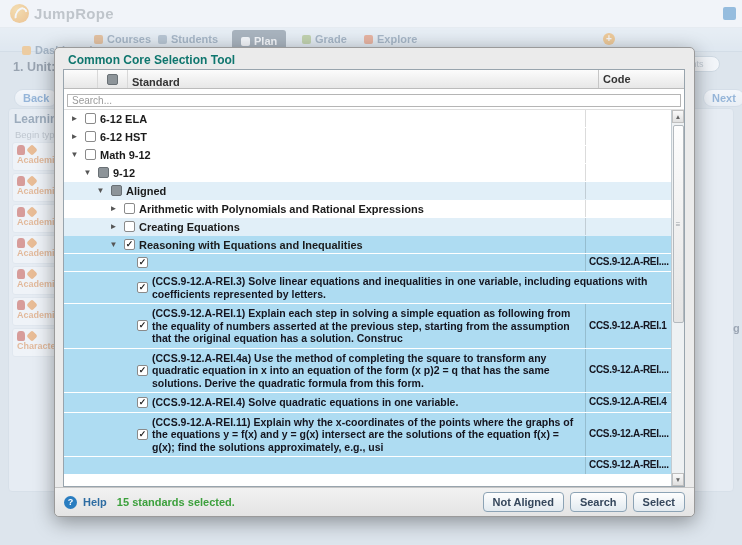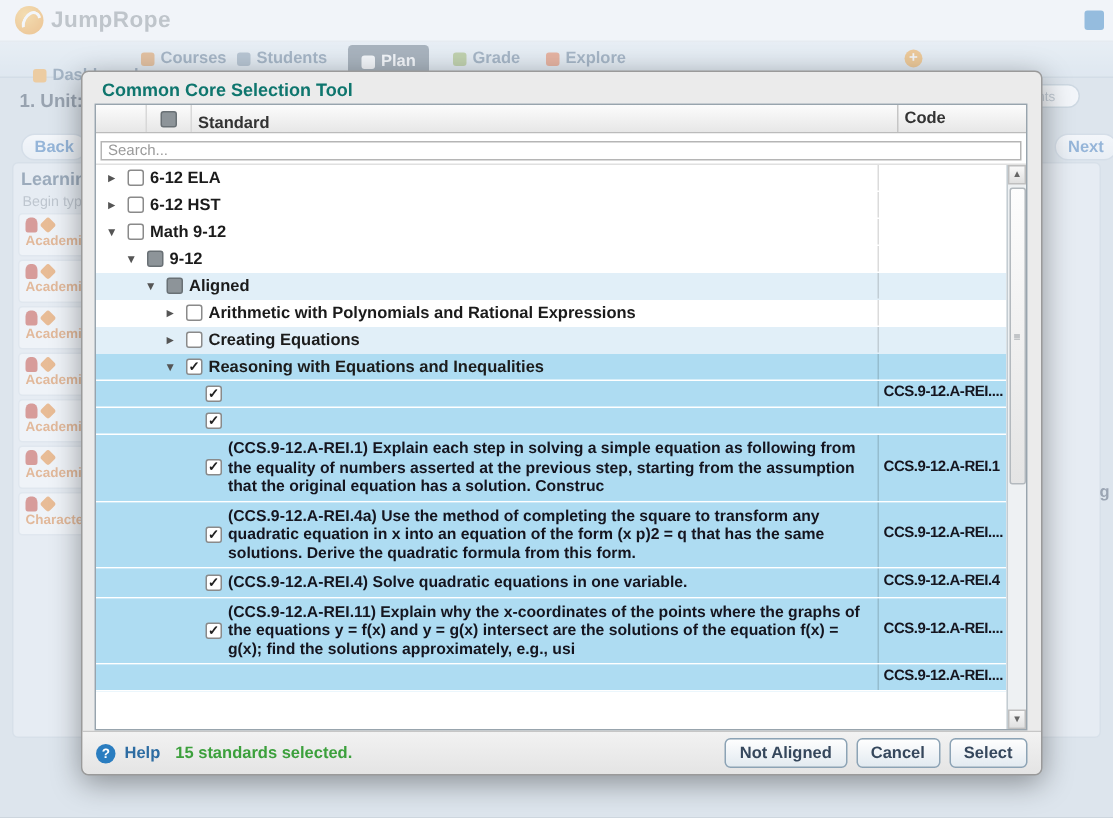--- a/index.html
+++ b/index.html
@@ -279,20 +279,21 @@
               <div class="cell-main" style="padding-left: 56px;">
                 <span class="tree-arrow"></span>
                 <span class="cb checked">✓</span>
               </div>
               <div class="cell-code">CCS.9-12.A-REI....</div>
             </div>
             <div class="trow std bg-selected">
               <div class="cell-main" style="padding-left: 56px;">
                 <span class="tree-arrow"></span>
                 <span class="cb checked">✓</span>
+                <span class="row-label">(CCS.9-12.A-REI.3) Solve linear equations and inequalities in one variable, including equations with coefficients represented by letters.</span>
               </div>
             </div>
             <div class="trow std bg-selected">
               <div class="cell-main" style="padding-left: 56px;">
                 <span class="tree-arrow"></span>
                 <span class="cb checked">✓</span>
                 <span class="row-label">(CCS.9-12.A-REI.1) Explain each step in solving a simple equation as following from the equality of numbers asserted at the previous step, starting from the assumption that the original equation has a solution. Construc</span>
               </div>
               <div class="cell-code">CCS.9-12.A-REI.1</div>
             </div>
@@ -336,18 +337,18 @@
         </div>
       </div>
     </div>
 
     <div class="m-footer">
       <span class="help-ic">?</span>
       <span class="help-label">Help</span>
       <span class="status">15 standards selected.</span>
       <span class="f-spacer"></span>
       <button class="btn">Not Aligned</button>
-      <button class="btn">Cancel</button>
+      <button class="btn">Search</button>
       <button class="btn">Select</button>
     </div>
   </div>
 
 </div>
 
 </body></html>

